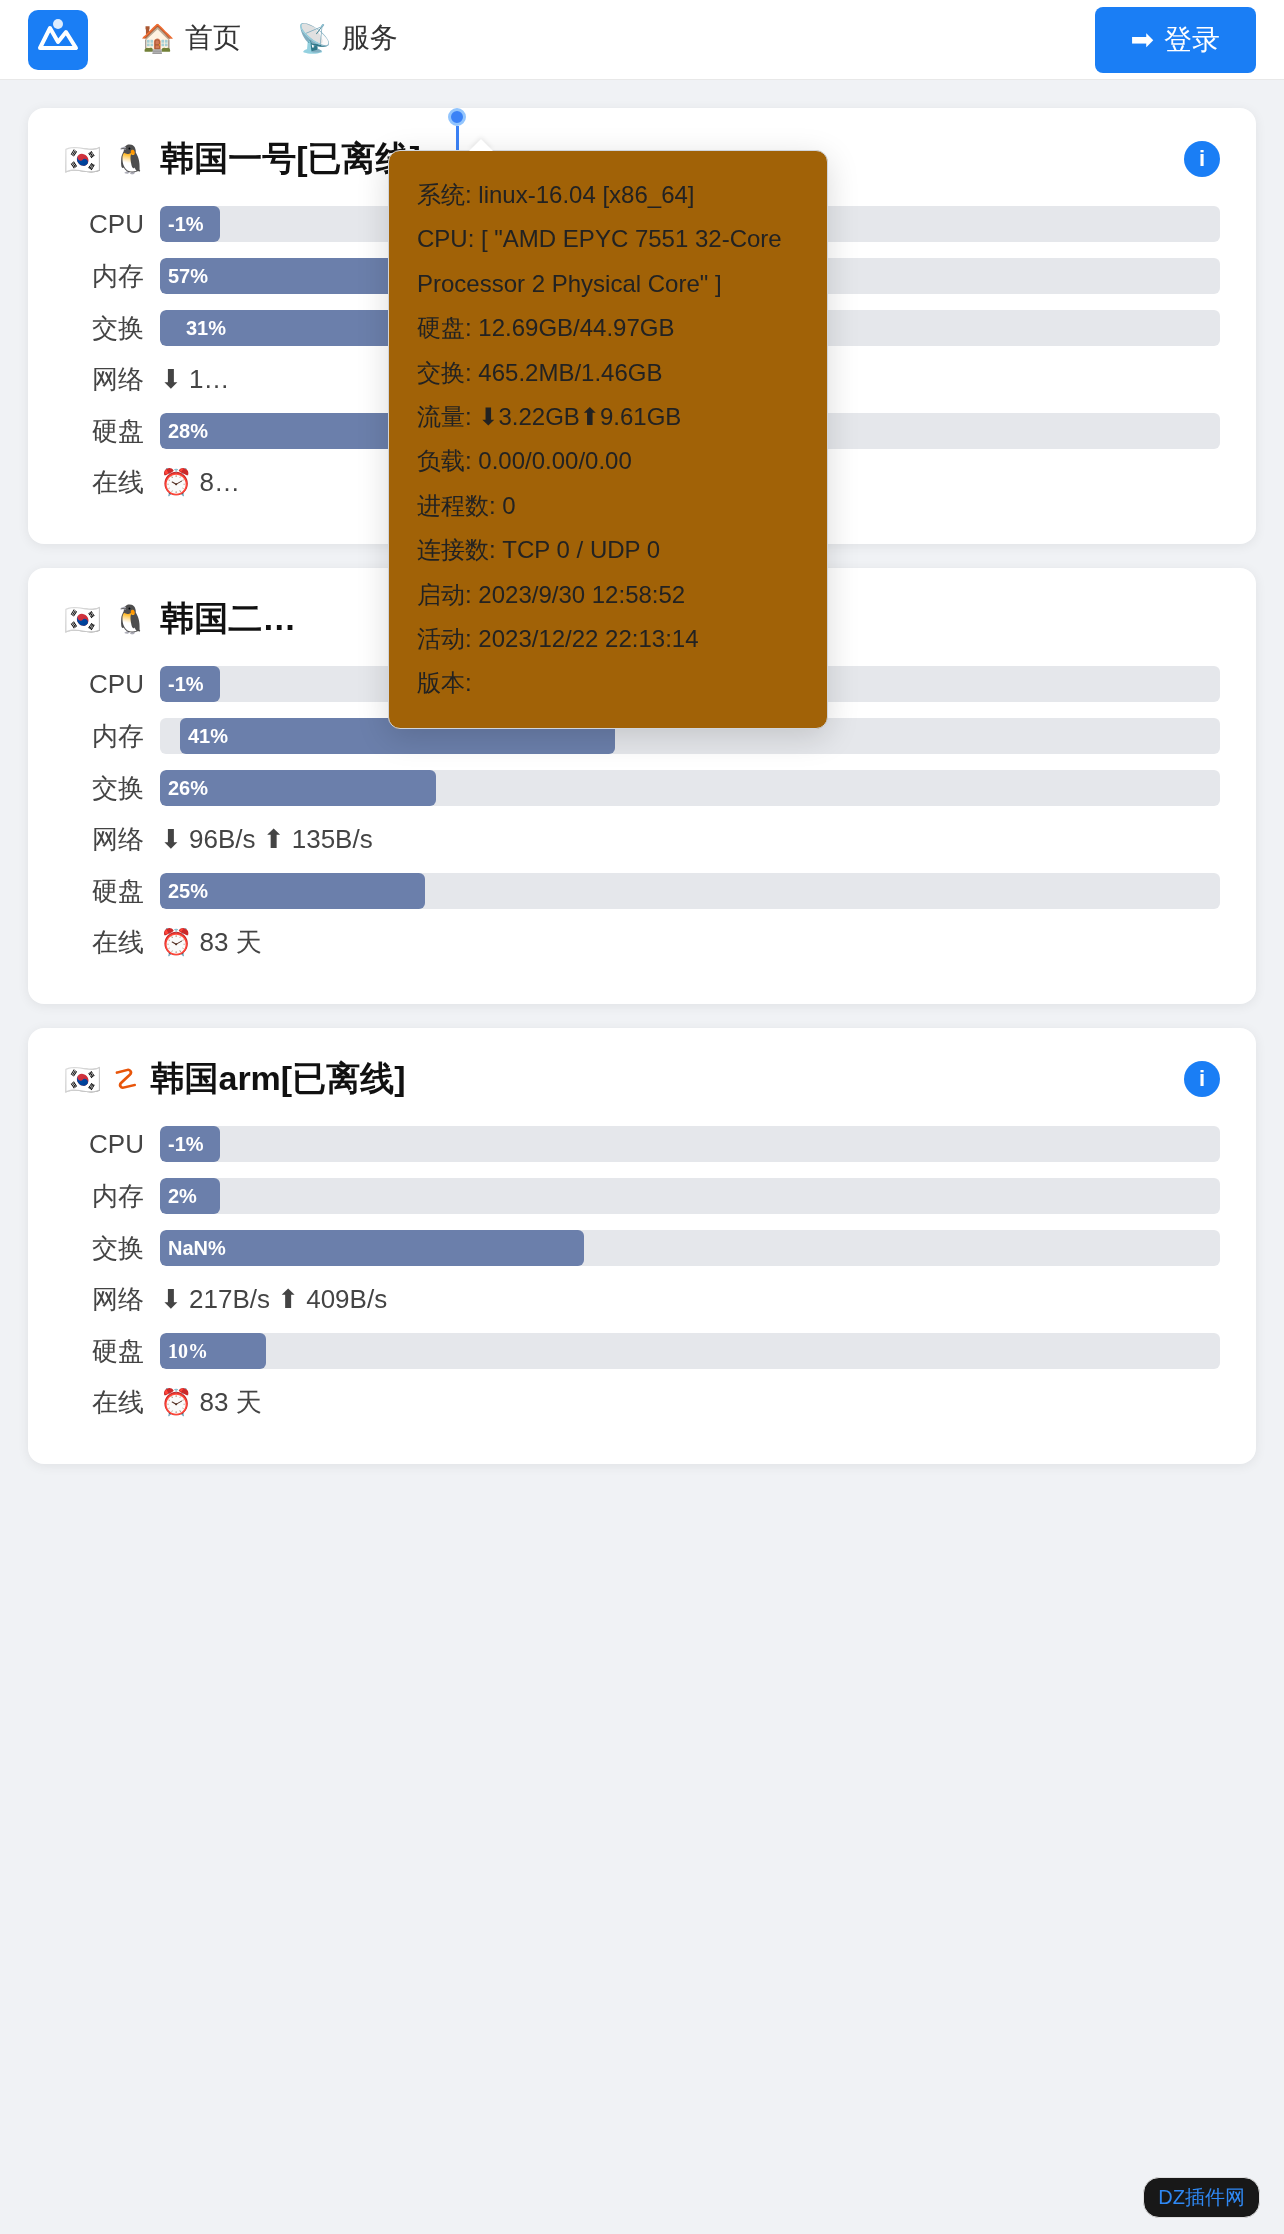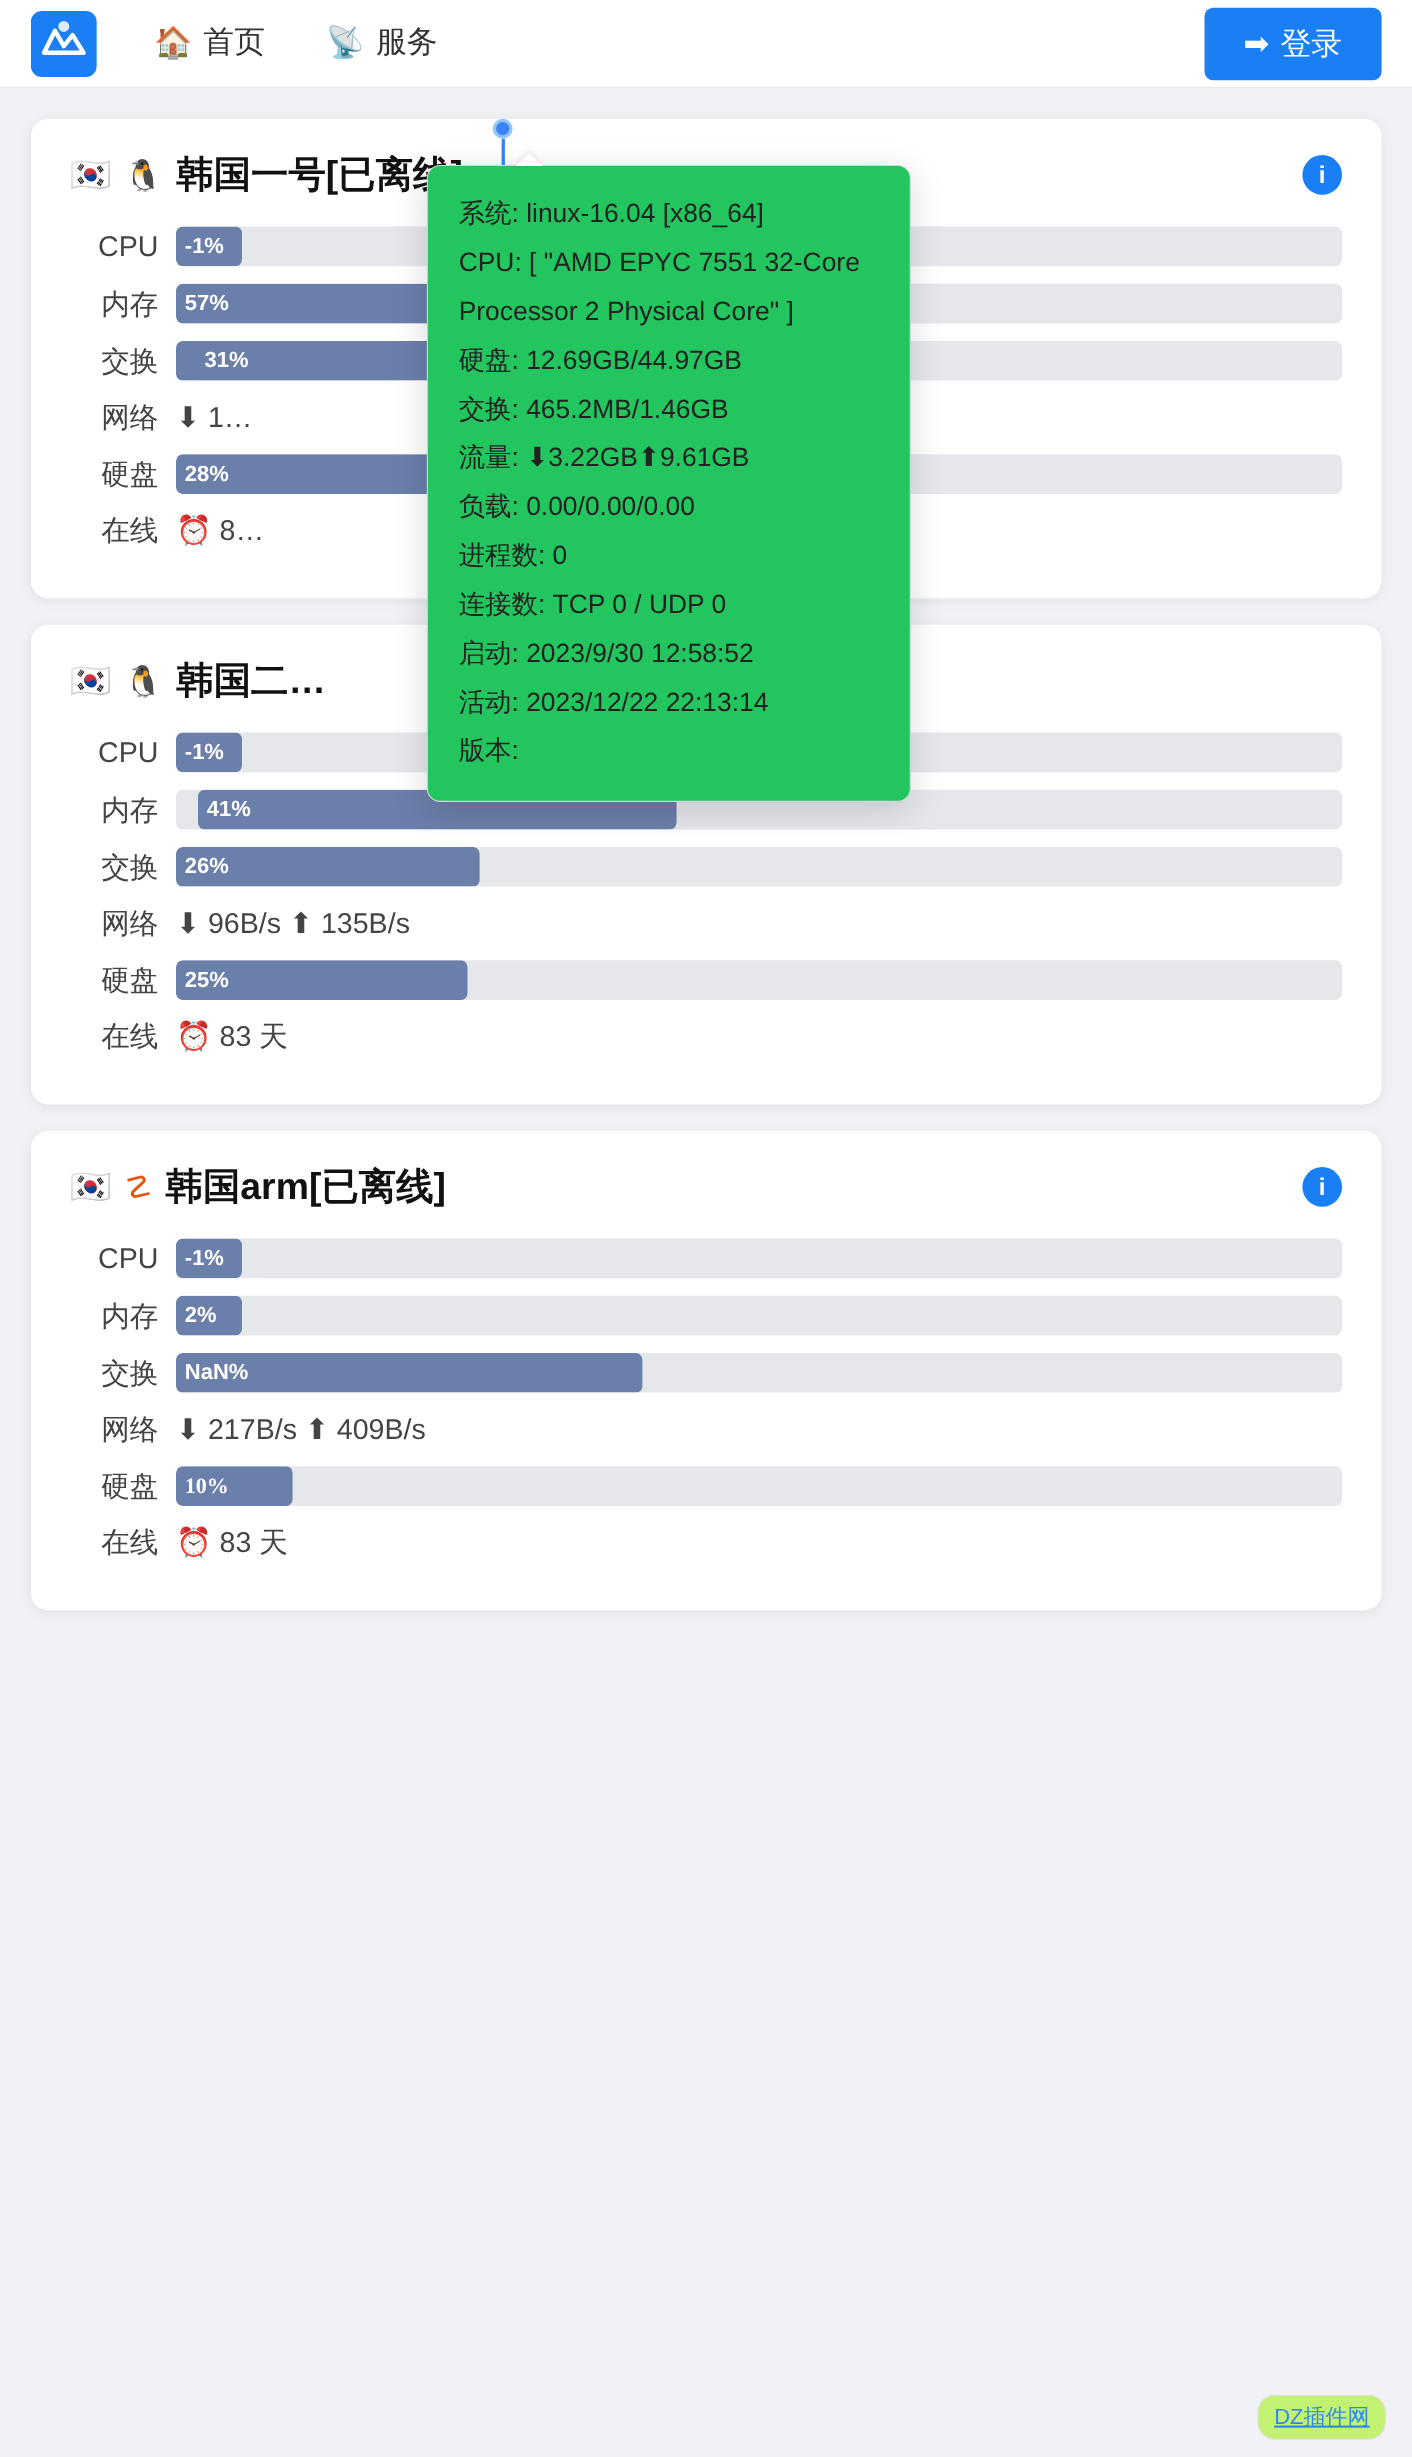--- a/index.html
+++ b/index.html
@@ -152,21 +152,21 @@
       border: 3px solid #93c5fd;
       margin: 0 auto;
     }
     .tooltip-line {
       width: 3px;
       height: 24px;
       background: #3b82f6;
       margin: 0 auto;
     }
     .tooltip-box {
-      background: #22c55e;
+      background: #a16207;
       border: 1px solid #d1d5db;
       border-radius: 12px;
       padding: 22px 28px;
       min-width: 440px;
       box-shadow: 0 8px 32px rgba(0,0,0,0.15);
       font-size: 24px;
       line-height: 1.85;
       color: #222;
       position: absolute;
       left: -60px;
@@ -394,17 +394,17 @@
         </div>
       </div>
     </div>
 
     <div class="metric-row">
       <span class="metric-label">在线</span>
       <span class="metric-text">⏰ 83 天</span>
     </div>
   </div>
 
-  <div style="position:fixed; bottom:16px; right:24px; background:#bef264; border:1px solid #ddd; border-radius:16px; padding:6px 14px; font-size:20px; color:#1a7ef5; opacity:0.9; z-index:999;text-decoration:underline;">
+  <div style="position:fixed; bottom:16px; right:24px; background:#000000; border:1px solid #ddd; border-radius:16px; padding:6px 14px; font-size:20px; color:#1a7ef5; opacity:0.9; z-index:999;">
     <span>DZ插件网</span>
   </div>
 
 </div>
 
 </body></html>

